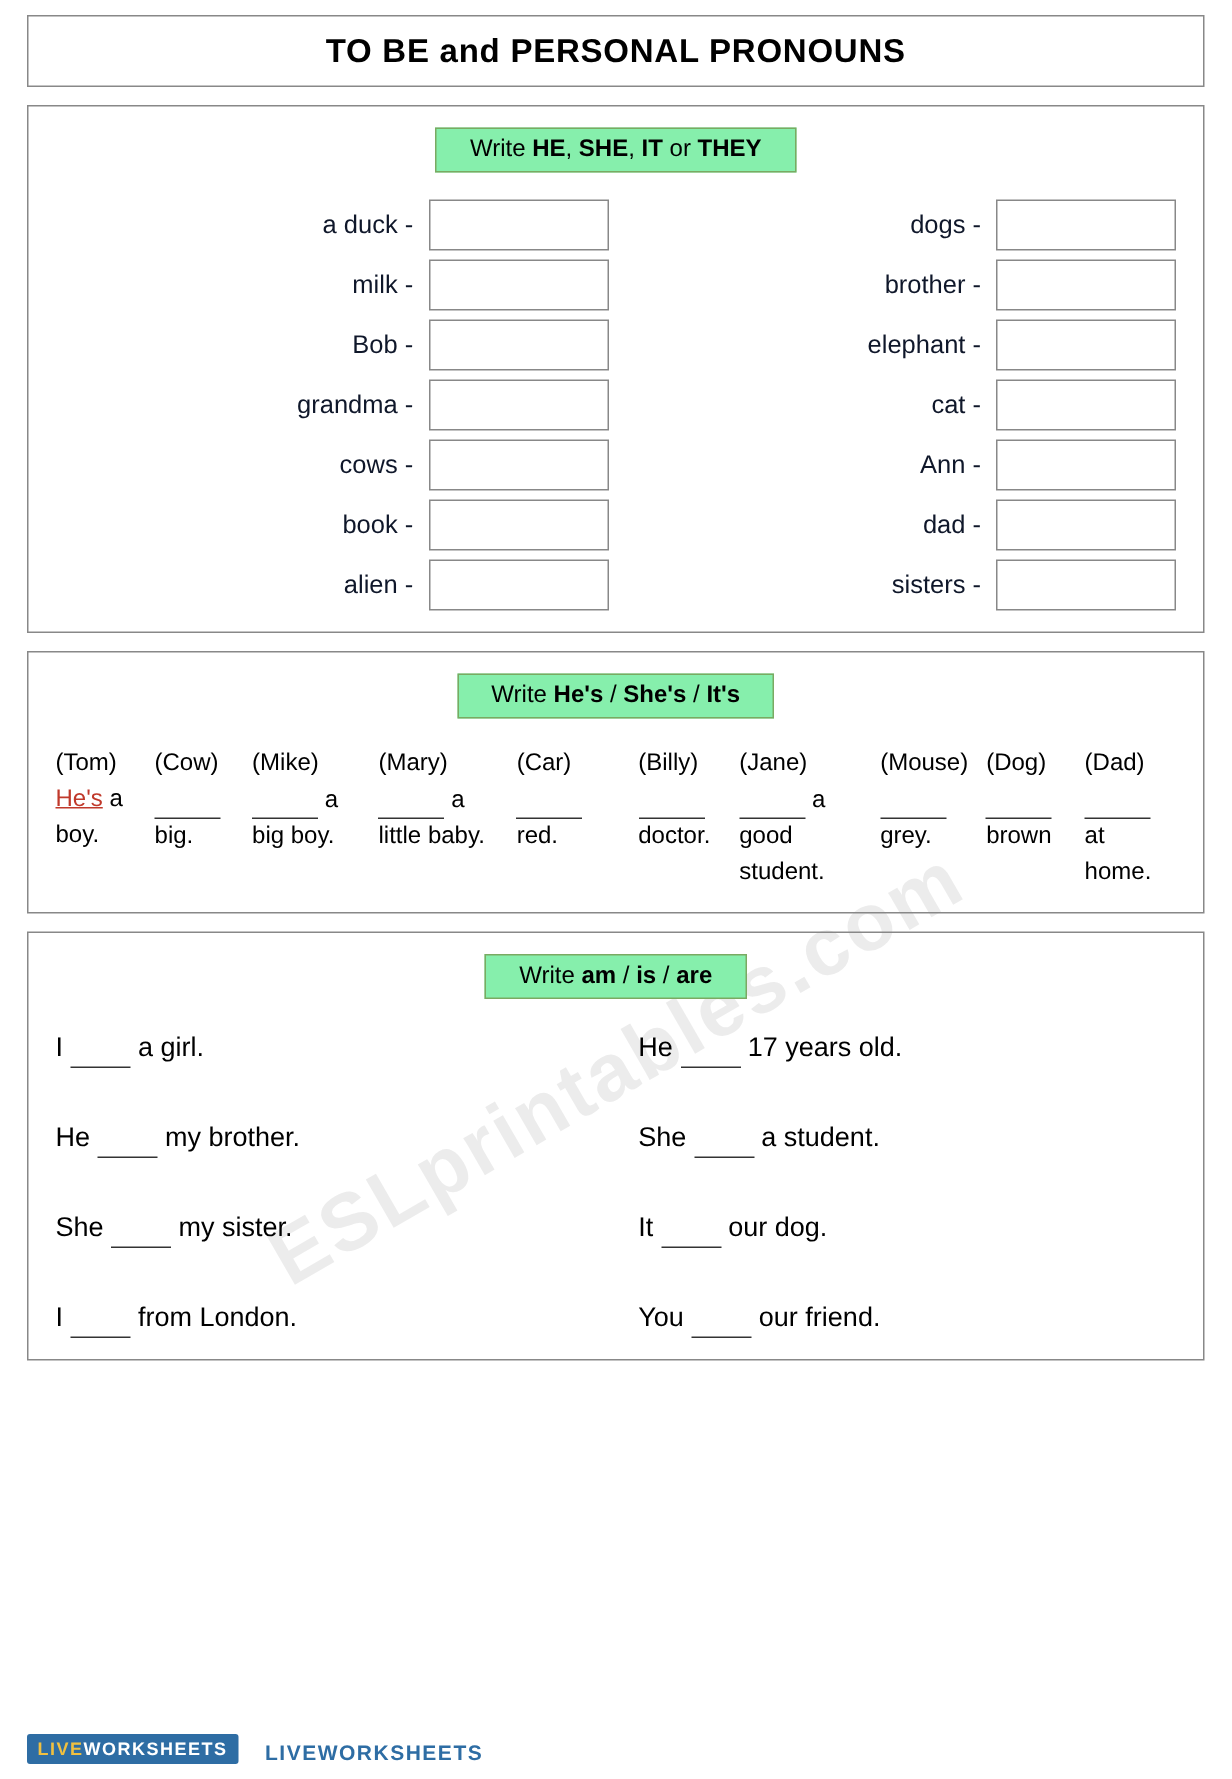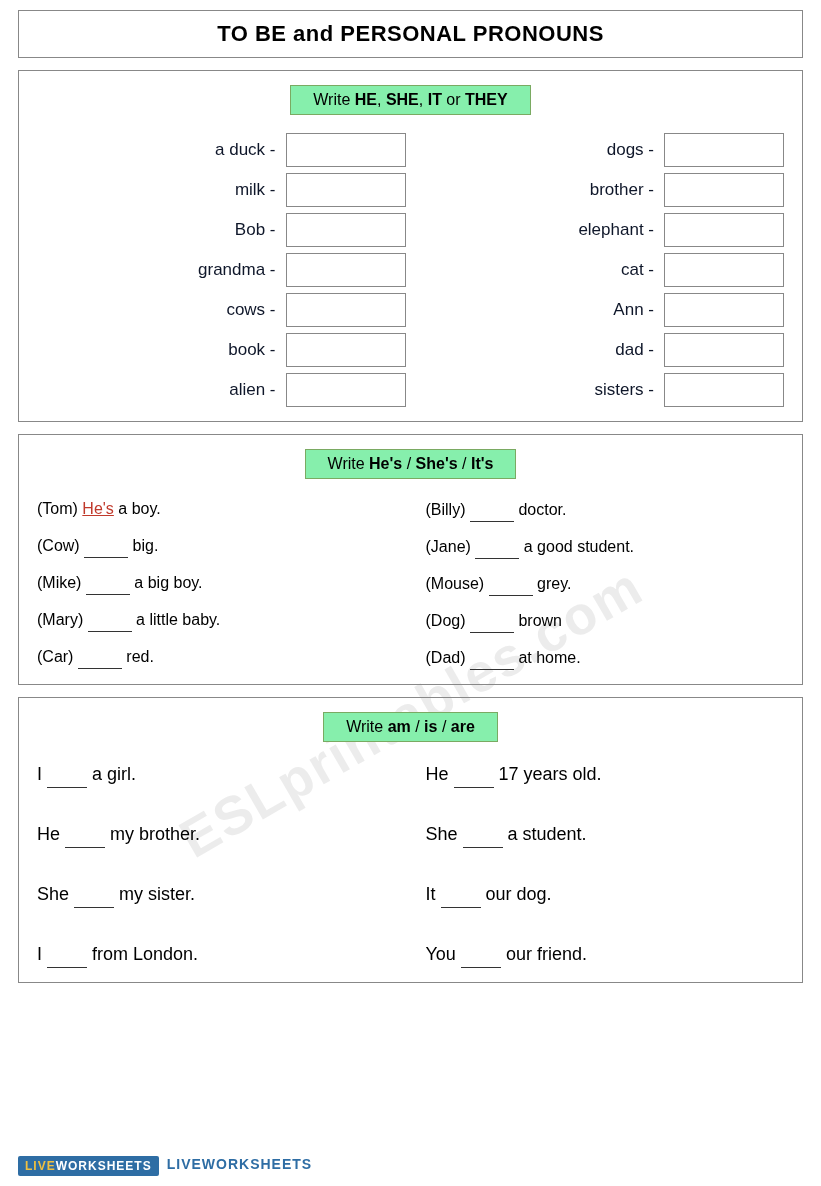--- a/index.html
+++ b/index.html
@@ -84,21 +84,21 @@
     }
 
     
     .sentences-grid {
       display: flex;
       gap: 30px;
     }
     .sentences-col {
       flex: 1;
       display: flex;
-      flex-direction: column;
+      flex-direction: row;
       gap: 12px;
     }
     .sentence-line {
       font-size: 16px;
       line-height: 1.5;
     }
     .blank {
       display: inline-block;
       border-bottom: 1.5px solid #333;
       min-width: 44px;
@@ -142,22 +142,22 @@
       color: rgba(150,150,150,0.18);
       pointer-events: none;
       white-space: nowrap;
       font-weight: 700;
       letter-spacing: 2px;
     }
 
     
     .footer {
       display: flex;
-      align-items: flex-start;
-      gap: 8px;
+      align-items: flex-end;
+      gap: 18px;
       margin-top: auto;
       padding-top: 8px;
     }
     .footer-logo {
       background: #2e6da4;
       color: #fff;
       font-size: 12px;
       font-weight: 700;
       padding: 3px 7px;
       border-radius: 2px;

